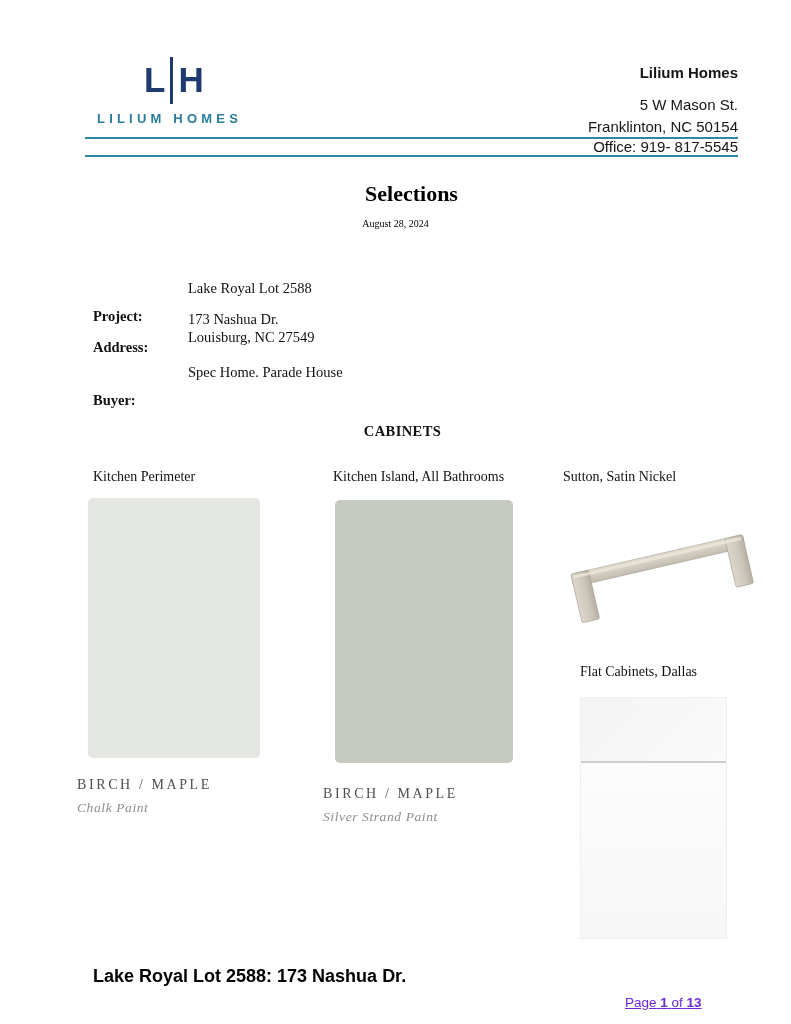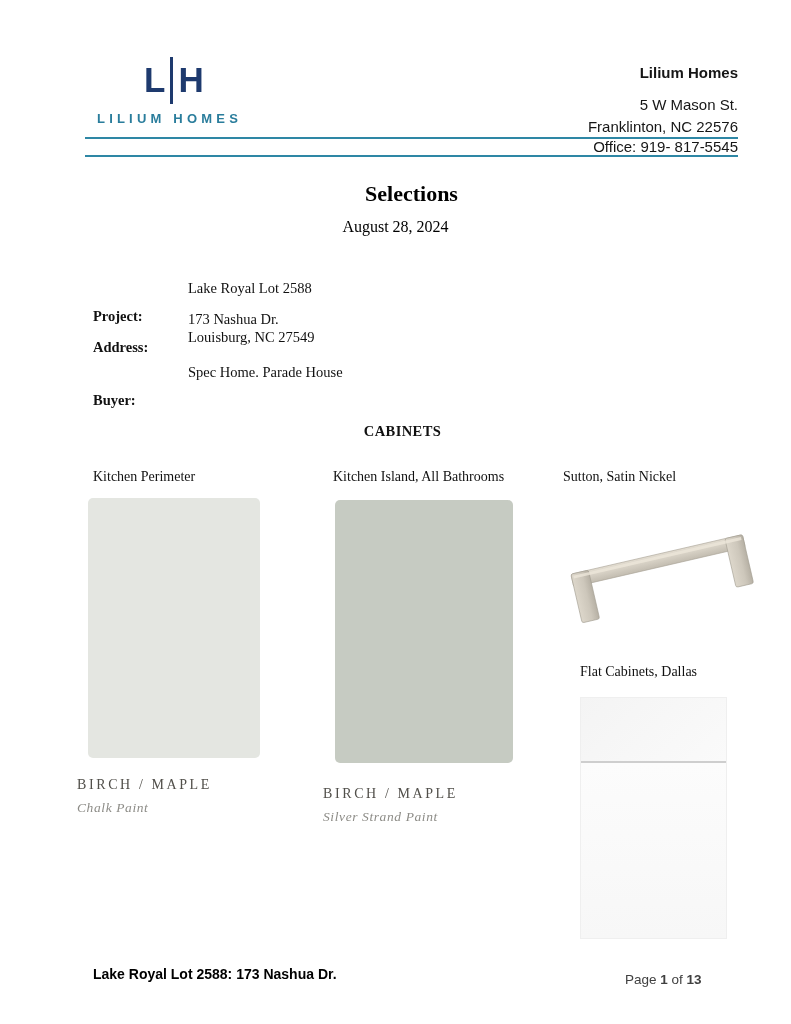--- a/index.html
+++ b/index.html
@@ -36,21 +36,21 @@
   .rule-1 { top:136.5px; }
   .rule-2 { top:154.5px; }
 
   
   .doc-title {
     position:absolute; left:0; top:181px; width:100%; text-align:center;
     font-size:22px; font-weight:bold; color:#000;padding-left:16px;
   }
   .doc-date {
     position:absolute; left:0; top:218px; width:100%; text-align:center;
-    font-size:16px; color:#000;
+    font-size:10px; color:#000;
   }
 
   
   .info-label { position:absolute; left:93px; font-weight:bold; font-size:14.5px; white-space:nowrap;margin-top:40px; }
   .info-value { position:absolute; left:188px; font-size:14.5px; white-space:nowrap;margin-top:12px; }
 
   
   .section-heading {
     position:absolute; left:0; top:423px; width:100%; text-align:center;
     font-weight:bold; font-size:14.5px; letter-spacing:0.4px;margin-left:7px;
@@ -78,45 +78,46 @@
     display:flex; flex-direction:column;
   }
   .door-top { height:63px; background:linear-gradient(135deg,#f4f4f4,#fafafa); }
   .door-seam { height:2px; background:#c6c6c6; opacity:0.85; }
   .door-bottom { flex:1; background:linear-gradient(180deg,#fcfcfc,#f7f7f7); }
 
   
   .footer-left {
     position:absolute; left:93px; top:966px;
     font-family:"Liberation Sans", sans-serif; font-weight:bold;
-    font-size:14px; color:#000; white-space:nowrap;
+    font-size:18px; color:#000; white-space:nowrap;
   }
   .footer-right {
-    position:absolute; left:625px; top:972px;
-    font-family:"Liberation Sans", sans-serif; font-size:13.5px; color:#404040;
+    position:absolute; left:625px; top:995px;
+    font-family:"Liberation Sans", sans-serif; font-size:13.5px; color:#6d28d9;
     white-space:nowrap;
+    text-decoration:underline;
   }
   .footer-right .b { font-weight:bold; }
 </style>
 </head>
 <body>
 
 <div class="page">
 
   <div class="logo-lh">
     <span>L</span>
     <span class="bar"></span>
     <span>H</span>
   </div>
   <div class="wordmark">LILIUM HOMES</div>
 
   <div class="hdr-right">
     <div class="hdr-name">Lilium Homes</div>
     <div class="hdr-addr1">5 W Mason St.</div>
-    <div class="hdr-addr2">Franklinton, NC 22576</div>
+    <div class="hdr-addr2">Franklinton, NC 50154</div>
     <div class="hdr-office">Office: 919- 817-5545</div>
   </div>
 
   <div class="rule rule-1" style="background: rgb(46, 135, 165);"></div>
   <div class="rule rule-2" style="background: rgb(46, 135, 165);"></div>
 
   <div class="doc-title">Selections</div>
   <div class="doc-date">August 28, 2024</div>
 
   <div class="info-label" style="top:268px">Project:</div>

